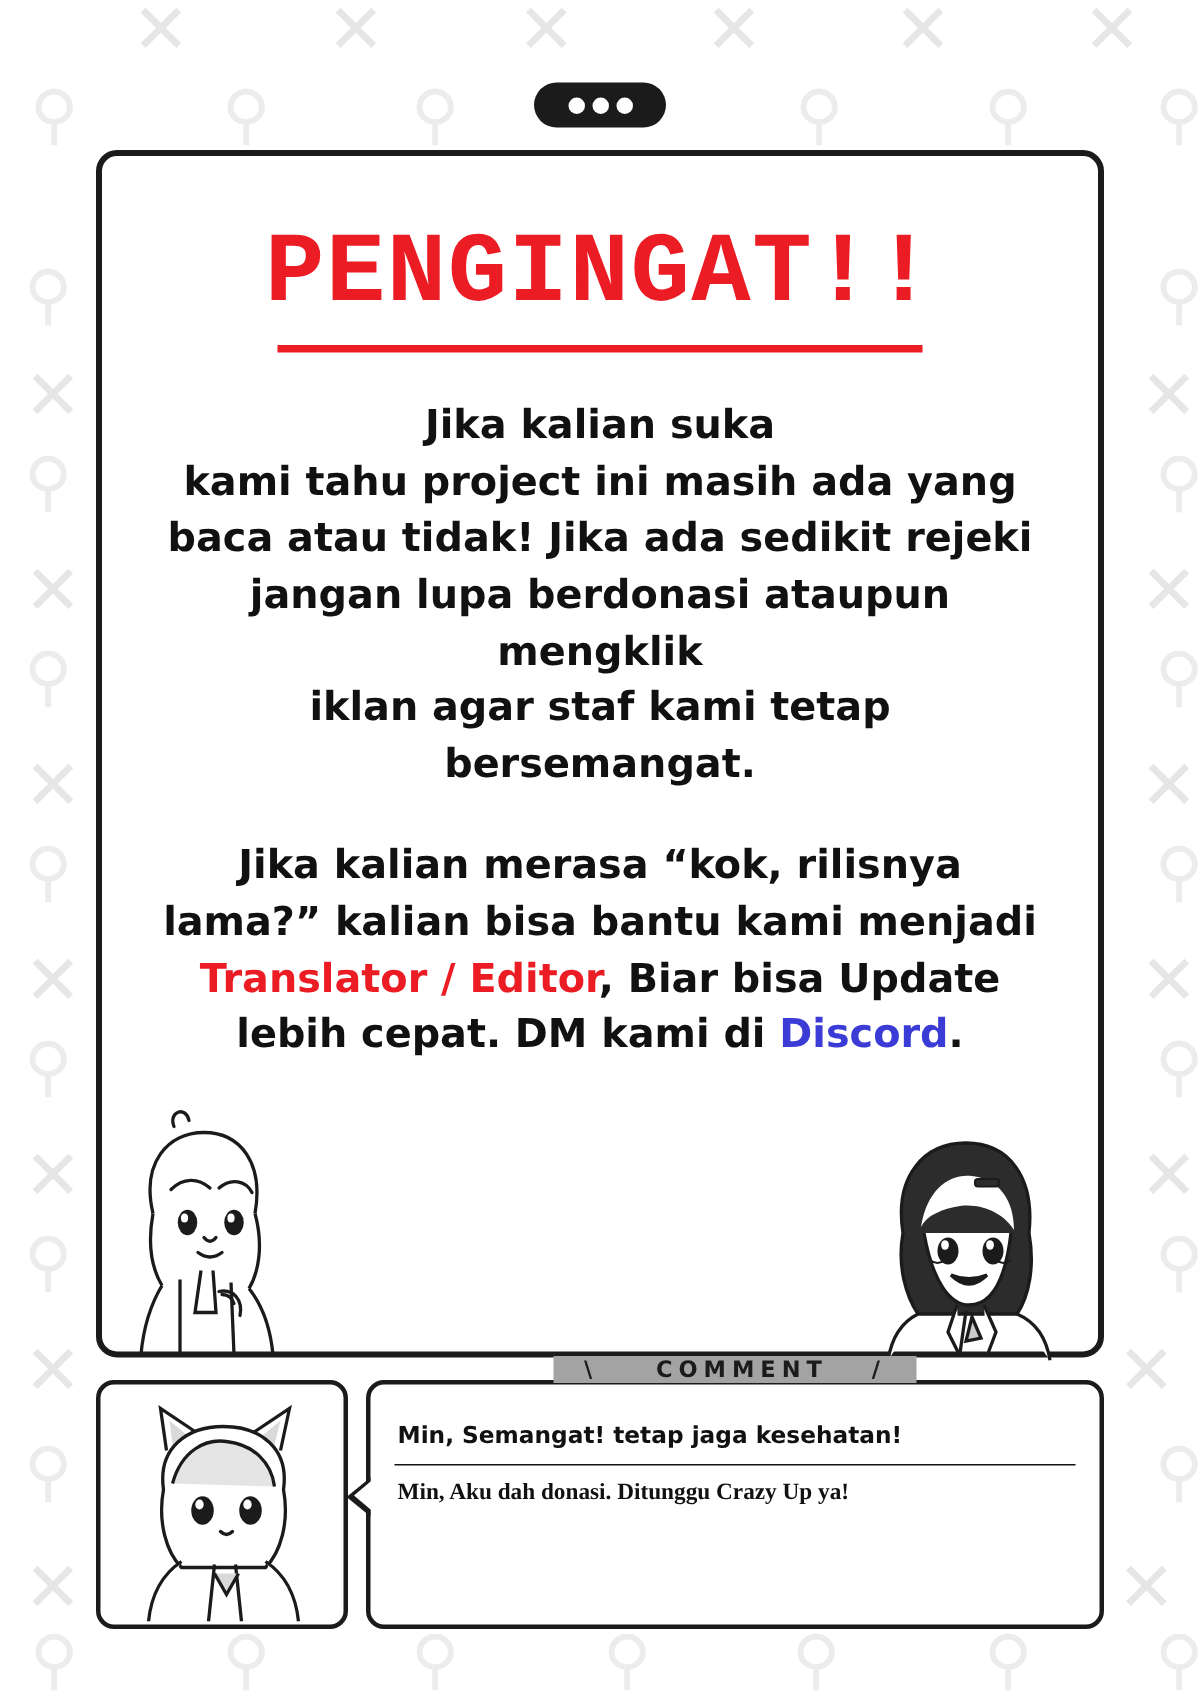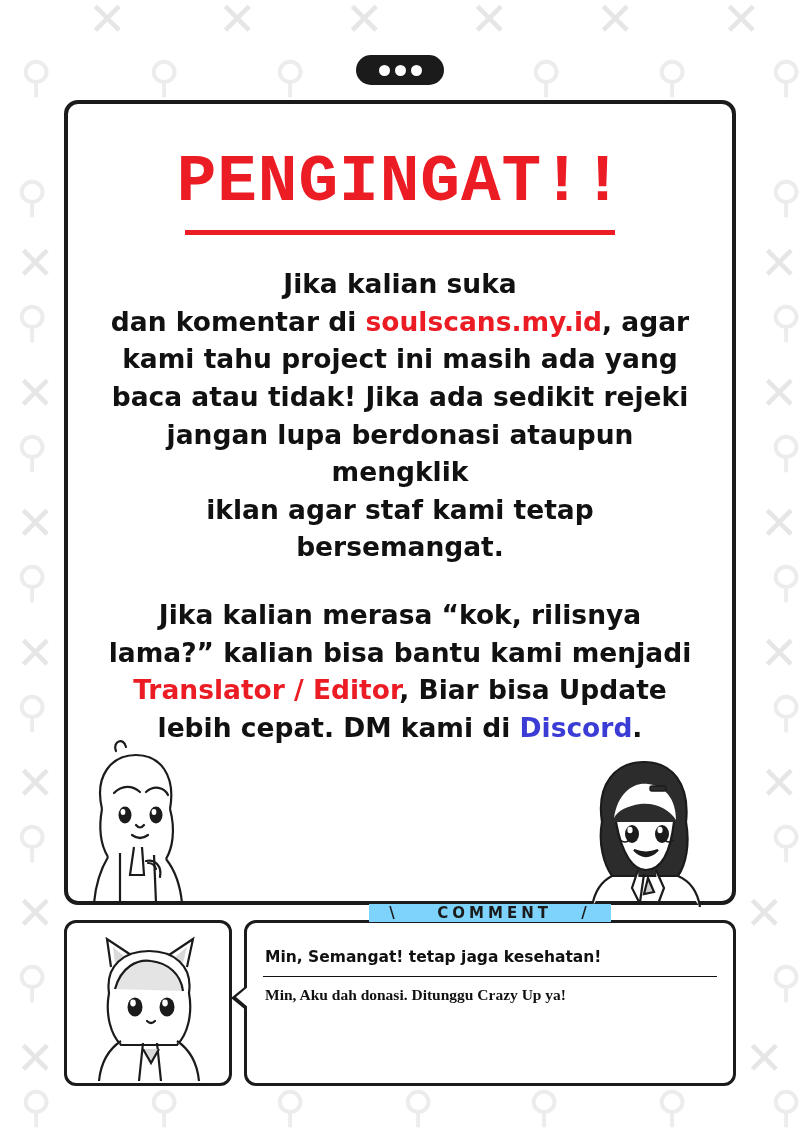--- a/index.html
+++ b/index.html
@@ -157,21 +157,21 @@
   }
   .comment-header {
     position: absolute;
     left: 244px;
     top: 903px;
     width: 492px;
     text-align: center;
     z-index: 5;
   }
   .comment-header span {
-    background: #7dd3fc;
+    background: #a3a3a3;
     padding: 0 10px;
     font-size: 15px;
     font-weight: bold;
     letter-spacing: 4px;
     color: #1b1b1b;
   }
   .comment-list {
     margin: 16px 16px 0 16px;
   }
   .comment-item {
@@ -275,23 +275,20 @@
     <span class="dot"></span>
   </div>
 
   <div class="panel">
 
     <div class="title">PENGINGAT!!</div>
     <div class="title-underline"></div>
 
     <div class="body-text">
       <div><span>Jika kalian suka</span></div>
-      <div>
-        <span>dan komentar di </span><span class="site">soulscans.my.id</span><span>, agar</span>
-      </div>
       <div><span>kami tahu project ini masih ada yang</span></div>
       <div><span>baca atau tidak! Jika ada sedikit rejeki</span></div>
       <div><span>jangan lupa berdonasi ataupun mengklik</span></div>
       <div><span>iklan agar staf kami tetap bersemangat.</span></div>
     </div>
 
     <div class="body-text para2">
       <div><span>Jika kalian merasa “kok, rilisnya</span></div>
       <div><span>lama?” kalian bisa bantu kami menjadi</span></div>
       <div>

